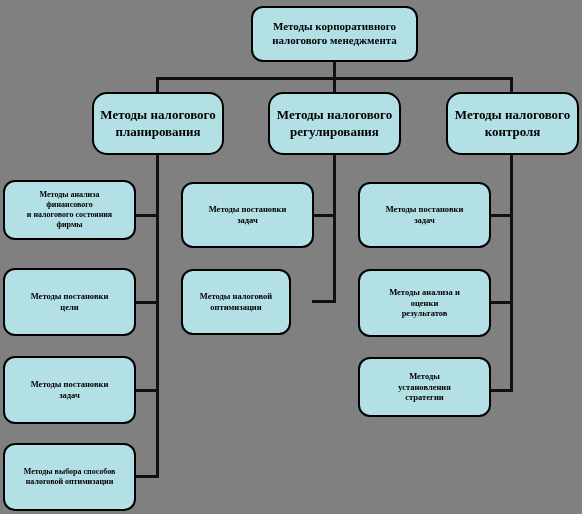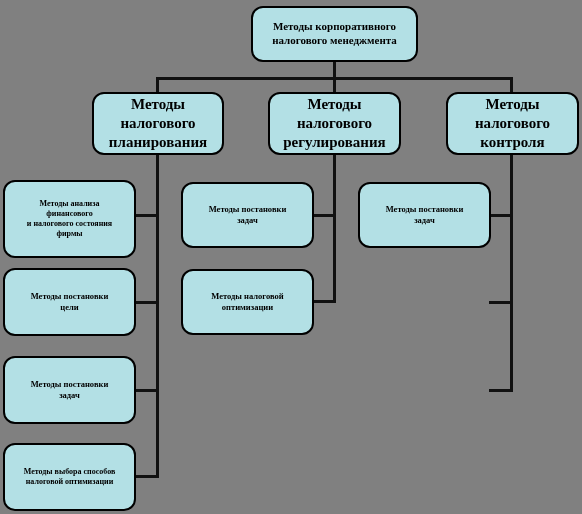--- a/index.html
+++ b/index.html
@@ -34,21 +34,21 @@
     overflow: hidden;
     z-index: 3;
   }
   .node .node-text {
     display: block;
     width: 100%;
     padding: 0 4px;
     white-space: pre-line;
   }
   .node.root { font-size: 11px; }
-  .node.level2 { font-size: 15px; }
+  .node.level2 { font-size: 13px; border-radius: 15px; }
   .node.leaf { font-size: 8.5px; font-family: Liberation Serif, serif; }
   .node.leaf-small { font-size: 8px; }
 
   .connector {
     position: absolute;
     background: #111111;
     z-index: 1;
   }
   .connector.h { height: 3px; }
   .connector.v { width: 3px; }
@@ -92,21 +92,21 @@
   <div class="node level2" style="left:268px; top:92px; width:133px; height:63px;">
     <span class="node-text">Методы налогового
 регулирования</span>
   </div>
 
   <div class="node level2" style="left:446px; top:92px; width:133px; height:63px;">
     <span class="node-text">Методы налогового
 контроля</span>
   </div>
 
-  <div class="node leaf-small" style="left:3px; top:180px; width:133px; height:78px;">
+  <div class="node leaf-small" style="left:3px; top:180px; width:133px; height:60px;">
     <span class="node-text">Методы анализа
 финансового
 и налогового  состояния
 фирмы</span>
   </div>
 
   <div class="node leaf" style="left:3px; top:268px; width:133px; height:68px;">
     <span class="node-text">Методы постановки
 цели</span>
   </div>
@@ -119,25 +119,35 @@
   <div class="node leaf-small" style="left:3px; top:443px; width:133px; height:68px;text-align:center;">
     <span class="node-text">Методы выбора способов
 налоговой оптимизации</span>
   </div>
 
   <div class="node leaf" style="left:181px; top:182px; width:133px; height:66px;">
     <span class="node-text">Методы постановки
 задач</span>
   </div>
 
-  <div class="node leaf" style="left:181px; top:269px; width:133px; height:66px;">
+  <div class="node leaf" style="left:181px; top:269px; width:110px; height:66px;">
     <span class="node-text">Методы налоговой
 оптимизации</span>
   </div>
 
   <div class="node leaf" style="left:358px; top:182px; width:133px; height:66px;">
     <span class="node-text">Методы постановки
 задач</span>
   </div>
 
+  <div class="node leaf" style="left:358px; top:269px; width:133px; height:68px;">
+    <span class="node-text">Методы анализа и
+оценки
+результатов</span>
+  </div>
 
+  <div class="node leaf" style="left:358px; top:357px; width:133px; height:60px;">
+    <span class="node-text">Методы
+установления
+стратегии</span>
+  </div>
 
 </div>
 
 </body></html>

